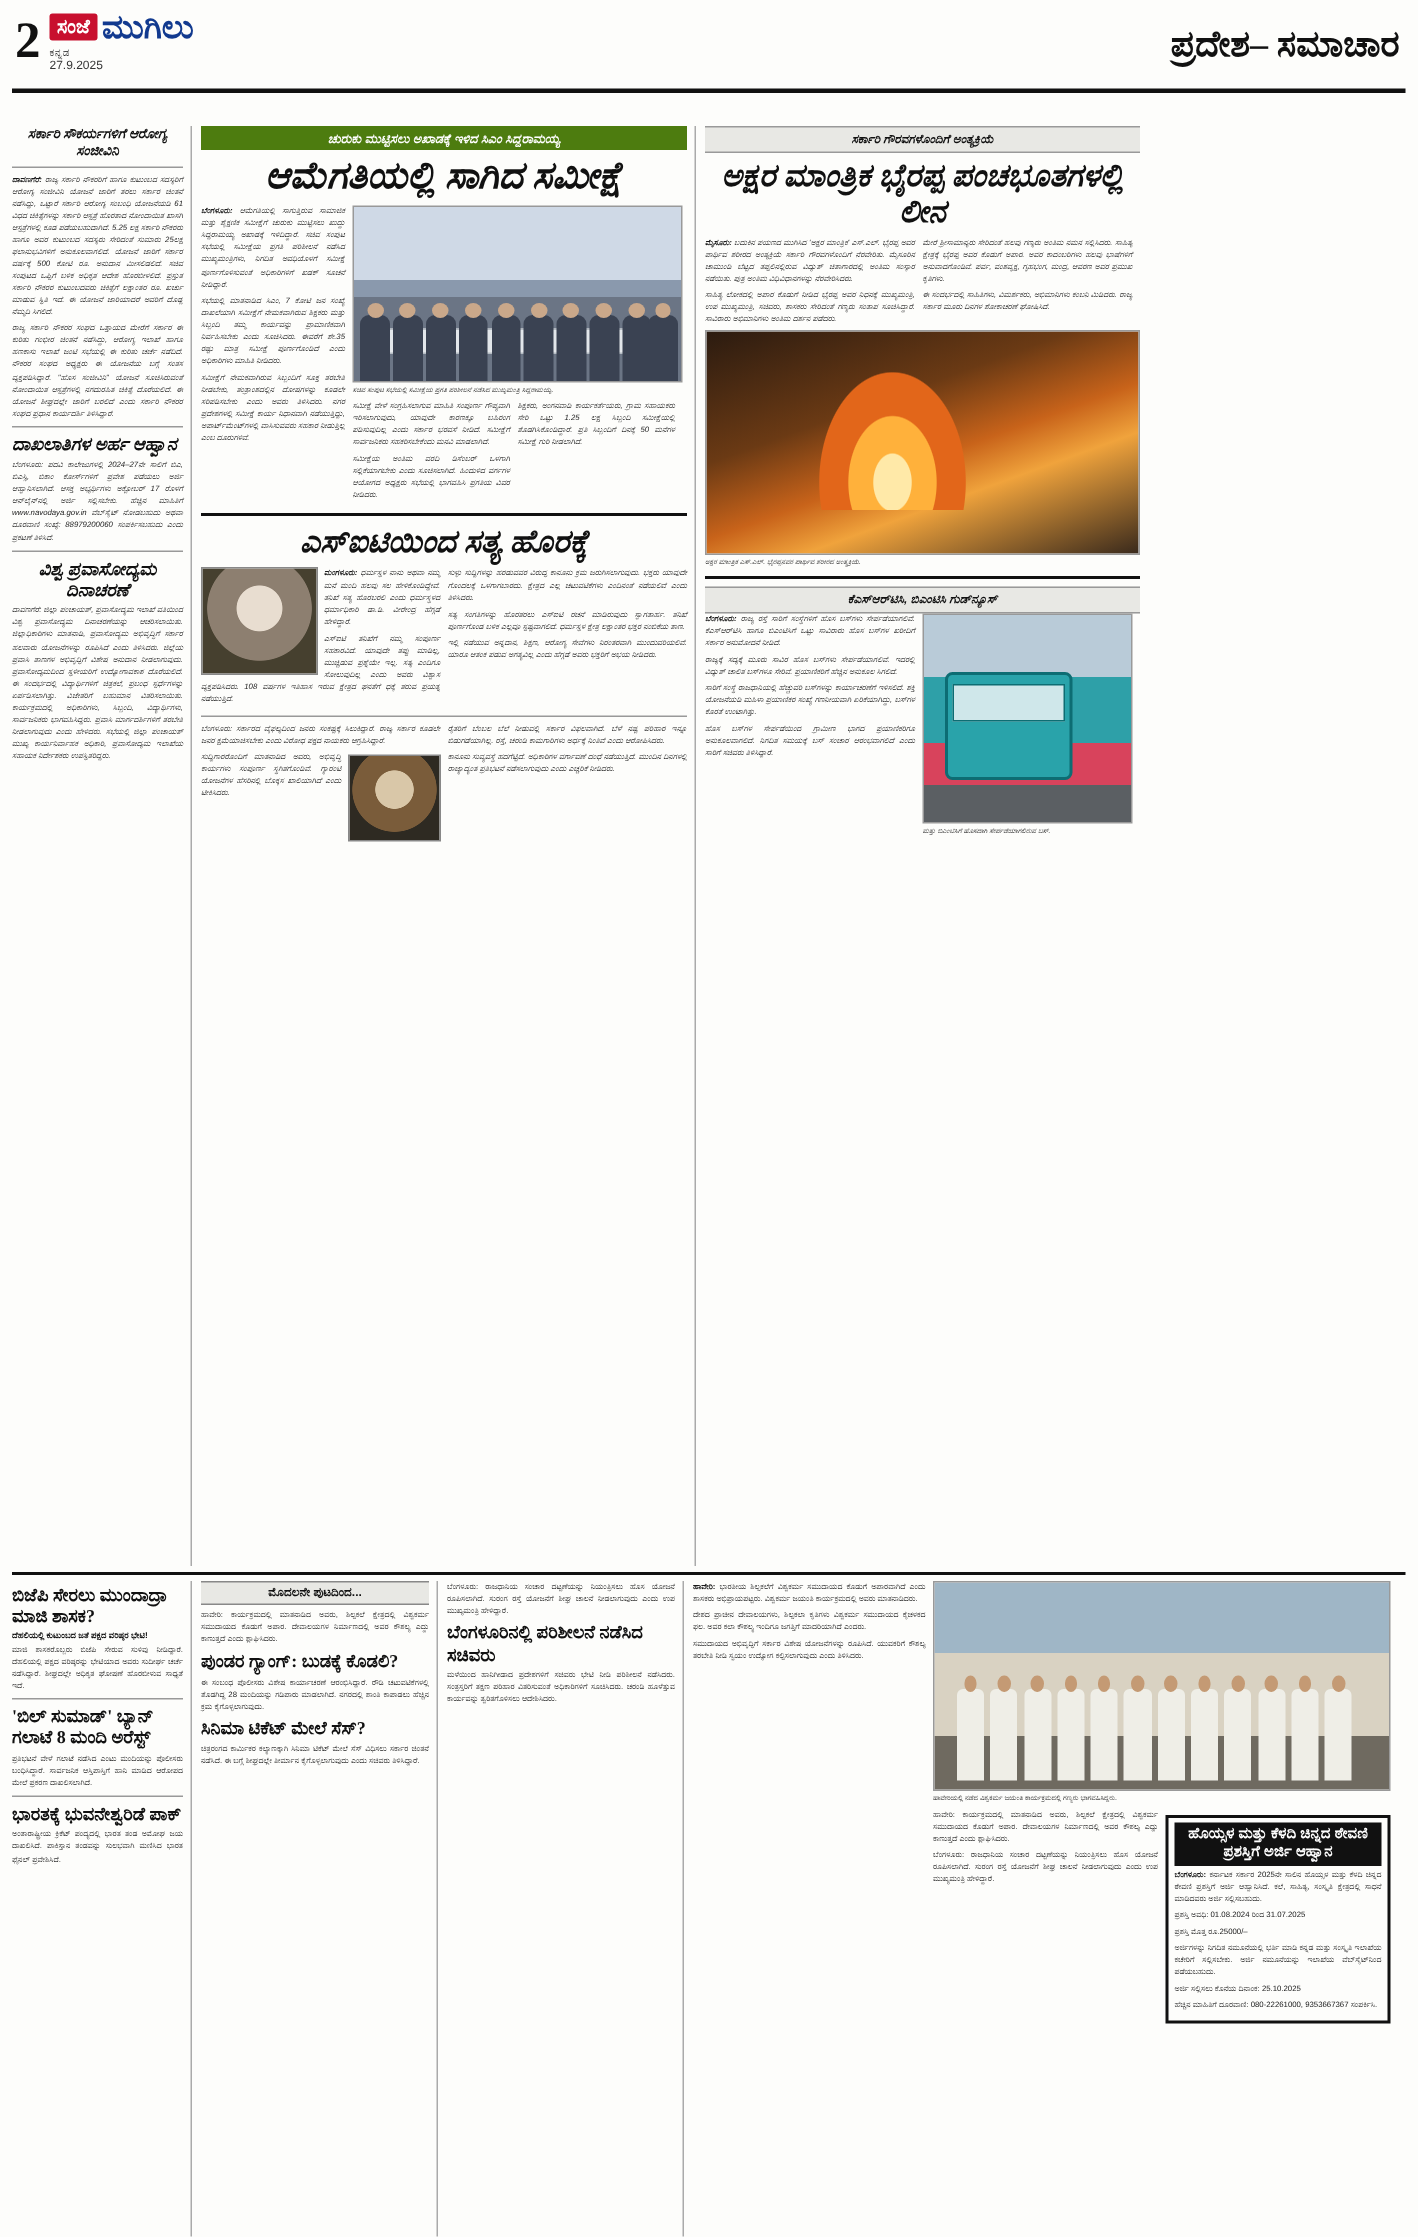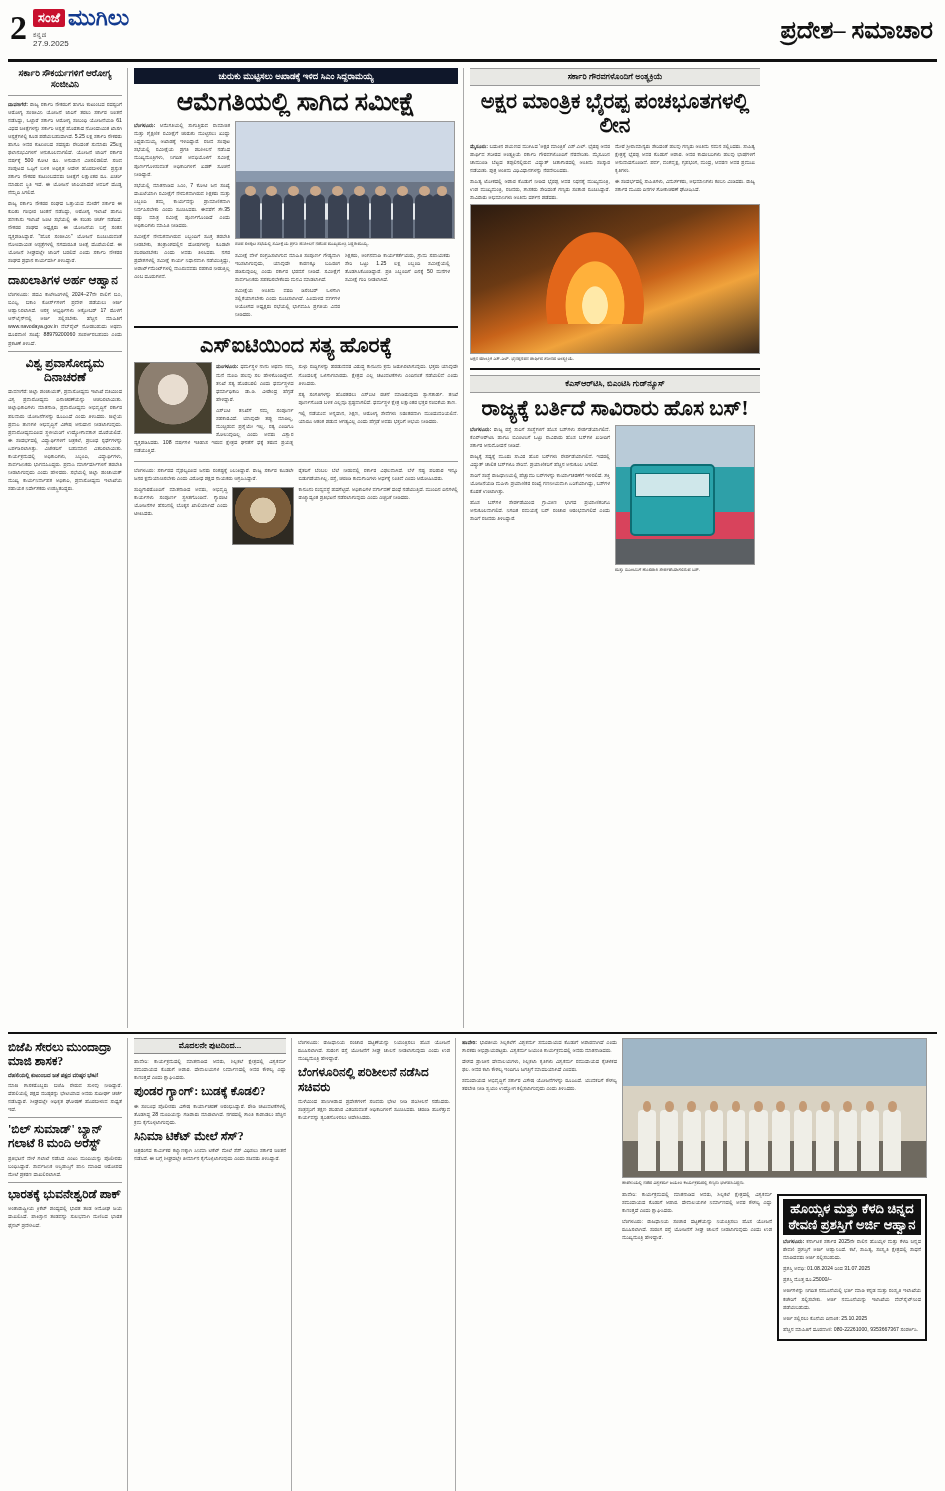--- a/index.html
+++ b/index.html
@@ -47,37 +47,38 @@
   .logo-sub { font-size:7px; color:#333; margin-top:1px; letter-spacing:.4px;}
   .logo-date { font-size:8px; color:#333; }
   .section-title {
     margin-left:auto; font-size:24px; font-weight:bold; color:#111;
     font-family:"Liberation Serif", serif; align-self:center; padding-right:4px;
   }
   
   .cols {
     display: flex;
     gap: 6px;
-    margin-top: 6px;
+    margin-top: 22px;
     height: 960px;
+    font-style: italic;
   }
   .col { position: relative; }
   .c1 { width: 120px; }
   .mid { width: 330px; }
 
   .rule-r { border-right: 1px solid #aaa; padding-right: 5px; }
 
   .kn { font-size: 5.2px; line-height: 1.55; text-align: justify; color:#1a1a1a; }
   .kn p { margin: 0 0 3px 0; }
   .hd-sm {
     font-size: 9px; font-weight:bold; color:#111; line-height:1.25;
     text-align:center; font-family:"Liberation Serif", serif;
   }
   .hd-red-strip {
-    background:#0f172a; color:#fff; font-size:8.5px; font-weight:bold;
+    background:#4d7c0f; color:#fff; font-size:8.5px; font-weight:bold;
     text-align:center; padding:3px 4px; line-height:1.2;
   }
   .hd-grey-strip {
     background:#e8e8e4; color:#111; font-size:8px; font-weight:bold;
     text-align:center; padding:3px 4px; line-height:1.2; border-top:1px solid #999;
     border-bottom:1px solid #999;
   }
   .hd-xl {
     font-size: 25px; font-weight:bold; text-align:center; line-height:1.12;
     font-family:"Liberation Serif", serif; margin:4px 0 5px;
@@ -149,21 +150,21 @@
   .bottom { margin-top:4px; border-top:2px solid #111; padding-top:4px; height:470px; display:flex; gap:6px;}
   .b1 { width:120px; }
   .b2 { width:158px; }
   .b3 { width:158px; }
   .b5 { width:330px; }
   .continued {
     background:#e8e8e4; font-size:8px; font-weight:bold; text-align:center;
     padding:2px; border-top:1px solid #888; border-bottom:1px solid #888; margin-bottom:3px;
   }
   .ad-box { border:2px solid #111; padding:3px 4px; margin-top:4px; }
-  .ad-head { background:#111; color:#fff; font-size:13px; font-weight:bold; text-align:center; padding:2px; line-height:1.25;}
+  .ad-head { background:#111; color:#fff; font-size:10px; font-weight:bold; text-align:center; padding:2px; line-height:1.25;}
 </style>
 </head>
 <body>
 
 <div class="page">
 
   <div class="masthead">
     <div class="pageno">2</div>
     <div class="logo-block">
       <div class="logo-row">
@@ -288,21 +289,20 @@
         </div>
       </div>
       <div class="photo ph-fire">
         <div class="flame"></div>
       </div>
       <div class="caption">ಅಕ್ಷರ ಮಾಂತ್ರಿಕ ಎಸ್.ಎಲ್. ಭೈರಪ್ಪನವರ ಪಾರ್ಥಿವ ಶರೀರದ ಅಂತ್ಯಕ್ರಿಯೆ.</div>
 
       <div class="hr-thick"></div>
 
       <div class="hd-grey-strip">ಕೆಎಸ್‌ಆರ್‌ಟಿಸಿ, ಬಿಎಂಟಿಸಿ ಗುಡ್‌ನ್ಯೂಸ್</div>
-      <div class="hd-lg">ರಾಜ್ಯಕ್ಕೆ ಬರ್ತಿದೆ ಸಾವಿರಾರು ಹೊಸ ಬಸ್!</div>
       <div style="display:flex; gap:5px;">
         <div style="width:140px;" class="kn">
           <p><b>ಬೆಂಗಳೂರು:</b> <span>ರಾಜ್ಯ ರಸ್ತೆ ಸಾರಿಗೆ ಸಂಸ್ಥೆಗಳಿಗೆ ಹೊಸ ಬಸ್‌ಗಳು ಸೇರ್ಪಡೆಯಾಗಲಿವೆ. ಕೆಎಸ್‌ಆರ್‌ಟಿಸಿ ಹಾಗೂ ಬಿಎಂಟಿಸಿಗೆ ಒಟ್ಟು ಸಾವಿರಾರು ಹೊಸ ಬಸ್‌ಗಳ ಖರೀದಿಗೆ ಸರ್ಕಾರ ಅನುಮೋದನೆ ನೀಡಿದೆ.</span></p>
           <p>ರಾಜ್ಯಕ್ಕೆ ಸದ್ಯಕ್ಕೆ ಮೂರು ಸಾವಿರ ಹೊಸ ಬಸ್‌ಗಳು ಸೇರ್ಪಡೆಯಾಗಲಿವೆ. ಇದರಲ್ಲಿ ವಿದ್ಯುತ್ ಚಾಲಿತ ಬಸ್‌ಗಳೂ ಸೇರಿವೆ. ಪ್ರಯಾಣಿಕರಿಗೆ ಹೆಚ್ಚಿನ ಅನುಕೂಲ ಸಿಗಲಿದೆ.</p>
           <p>ಸಾರಿಗೆ ಸಂಸ್ಥೆ ರಾಜಧಾನಿಯಲ್ಲಿ ಹೆಚ್ಚುವರಿ ಬಸ್‌ಗಳನ್ನು ಕಾರ್ಯಾಚರಣೆಗೆ ಇಳಿಸಲಿದೆ. ಶಕ್ತಿ ಯೋಜನೆಯಡಿ ಮಹಿಳಾ ಪ್ರಯಾಣಿಕರ ಸಂಖ್ಯೆ ಗಣನೀಯವಾಗಿ ಏರಿಕೆಯಾಗಿದ್ದು, ಬಸ್‌ಗಳ ಕೊರತೆ ಉಂಟಾಗಿತ್ತು.</p>
           <p>ಹೊಸ ಬಸ್‌ಗಳ ಸೇರ್ಪಡೆಯಿಂದ ಗ್ರಾಮೀಣ ಭಾಗದ ಪ್ರಯಾಣಿಕರಿಗೂ ಅನುಕೂಲವಾಗಲಿದೆ. ನಿಗದಿತ ಸಮಯಕ್ಕೆ ಬಸ್ ಸಂಚಾರ ಆರಂಭವಾಗಲಿದೆ ಎಂದು ಸಾರಿಗೆ ಸಚಿವರು ತಿಳಿಸಿದ್ದಾರೆ.</p>
         </div>
         <div style="width:140px;">
           <div class="photo ph-bus">
             <div class="busfront"></div>

